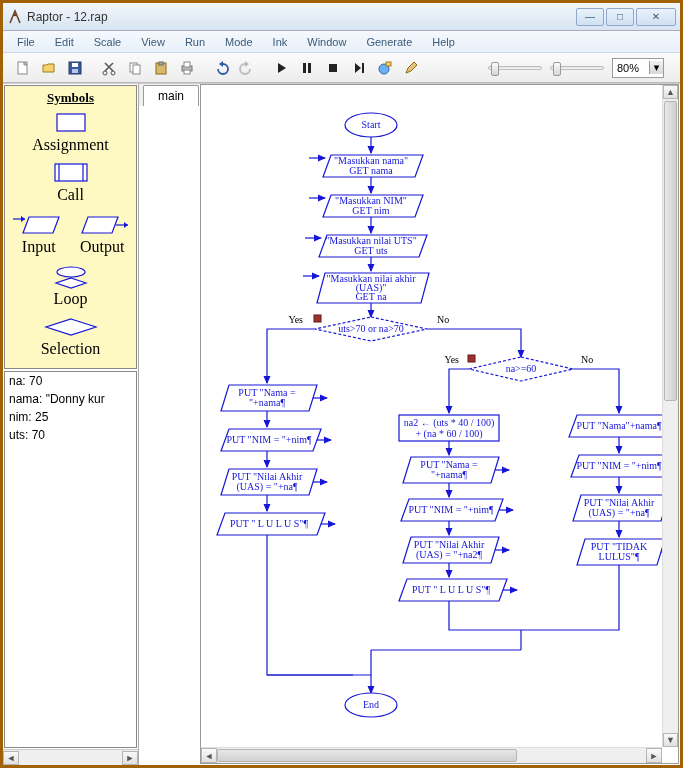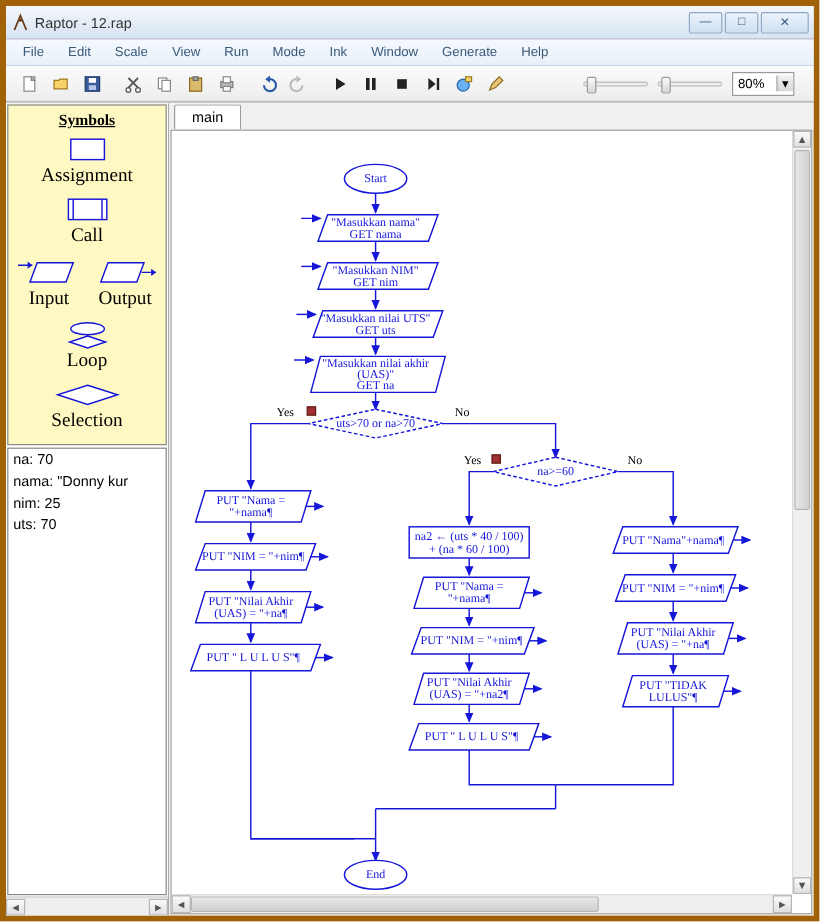--- a/index.html
+++ b/index.html
@@ -1,17 +1,17 @@
 <!DOCTYPE html>
 <html><head>
 <meta charset="utf-8">
 <style>
   * { box-sizing: border-box; }
   body { margin: 0; font-family: "Segoe UI", Tahoma, sans-serif; font-size: 11px; background: #f0f0f0; width: 683px; height: 768px; overflow: hidden; }
-  .window { width: 683px; height: 768px; border: 5px solid #a16207; display: flex; flex-direction: column; background: #fff; }
+  .window { width: 683px; height: 768px; border: 3px solid #a16207; display: flex; flex-direction: column; background: #fff; }
   .titlebar { height: 28px; background: linear-gradient(#f3f7fb,#d7e4f2); display: flex; align-items: center; padding: 0 4px; border-bottom: 1px solid #aab; }
   .titlebar .appicon { width: 16px; height: 16px; margin-right: 4px; display:flex; align-items:center; justify-content:center;}
   .titlebar .title { flex: 1; color: #333; font-size: 12px; }
   .winbtns { display: flex; gap: 2px; }
   .winbtn { width: 28px; height: 18px; border: 1px solid #8fa8c7; background: linear-gradient(#eaf2fb,#cfe0f2); border-radius: 2px; display:flex; align-items:center; justify-content:center; font-size:10px; color:#3a5a7a;}
   .winbtn.close { width: 40px; }
   .menubar { height: 22px; background: linear-gradient(#f5f9fe,#e8f0f9); display: flex; align-items: center; padding: 0 6px; gap: 4px; color: #3a5a7a; border-bottom: 1px solid #cfd8e6; }
   .menubar .mitem { padding: 2px 8px; cursor: default; }
   .toolbar { height: 30px; background: linear-gradient(#fbfbfb,#ededed); border-bottom: 1px solid #bbb; display: flex; align-items: center; padding: 0 8px; gap: 2px; }
   .tbtn { width: 24px; height: 24px; border: 1px solid transparent; display:flex; align-items:center; justify-content:center; background:transparent; }
@@ -27,21 +27,21 @@
   .sidebar { width: 136px; display:flex; flex-direction:column; border-right:1px solid #aaa;}
   .symbols { border:1px solid #888; margin:1px; background:#fef9c3; padding:4px 2px; text-align:center; }
   .symbols .stitle { font-weight:bold; text-decoration:underline; font-size:13px; margin-bottom:4px; font-family: "Times New Roman", serif; }
   .sym { margin: 2px 0 6px 0; }
   .sym .sshape { height:26px; display:flex; align-items:center; justify-content:center;}
   .sym .slabel { font-family: "Times New Roman", serif; font-size:16px; }
   .varlist { flex:1; border:1px solid #888; margin:1px; background:#fff; overflow:hidden; font-family: Tahoma, sans-serif; font-size:12px; }
   .varlist .vrow { padding: 2px 4px; white-space:nowrap; overflow:hidden; }
   .hscroll-bottom { height:16px; background:#efefef; border-top:1px solid #ccc; display:flex; align-items:center;}
   .hscroll-bottom .sarrow { width:16px; height:14px; border:1px solid #b5b5b5; background:linear-gradient(#fafafa,#e0e0e0); display:flex; align-items:center; justify-content:center; font-size:9px; color:#555;}
-  .main { flex:1; display:flex; flex-direction:column; position:relative;justify-content:center;}
+  .main { flex:1; display:flex; flex-direction:row; position:relative;justify-content:center;}
   .tabbar { height:22px; display:flex; align-items:flex-end; padding-left:4px; background:#f0f0f0;}
   .tab { border:1px solid #9a9a9a; border-bottom:none; background:#fff; padding:3px 14px 3px 14px; font-size:12px; border-radius:2px 2px 0 0;}
   .canvaswrap { flex:1; border:1px solid #9a9a9a; margin:0 1px 1px 1px; background:#fff; position:relative; overflow:hidden;}
   .canvas-scroll-v { position:absolute; right:0; top:0; bottom:16px; width:16px; background:#efefef; border-left:1px solid #ddd;}
   .canvas-scroll-v .vthumb { position:absolute; left:1px; right:1px; top:16px; height:300px; background:linear-gradient(90deg,#e8e8e8,#d0d0d0); border:1px solid #b5b5b5; border-radius:2px;}
   .canvas-scroll-v .sarrow { height:14px; border:1px solid #b5b5b5; background:linear-gradient(#fafafa,#e0e0e0); display:flex; align-items:center; justify-content:center; font-size:9px; color:#555;}
   .canvas-scroll-h { position:absolute; left:0; right:16px; bottom:0; height:16px; background:#efefef; border-top:1px solid #ddd; display:flex;}
   .canvas-scroll-h .sarrow { width:16px; border:1px solid #b5b5b5; background:linear-gradient(#fafafa,#e0e0e0); display:flex; align-items:center; justify-content:center; font-size:9px; color:#555;}
   .canvas-scroll-h .htrack { flex:1; position:relative;}
   .canvas-scroll-h .hthumb { position:absolute; top:1px; bottom:1px; left:0; width:70%; background:linear-gradient(#e8e8e8,#d0d0d0); border:1px solid #b5b5b5; border-radius:2px;}

